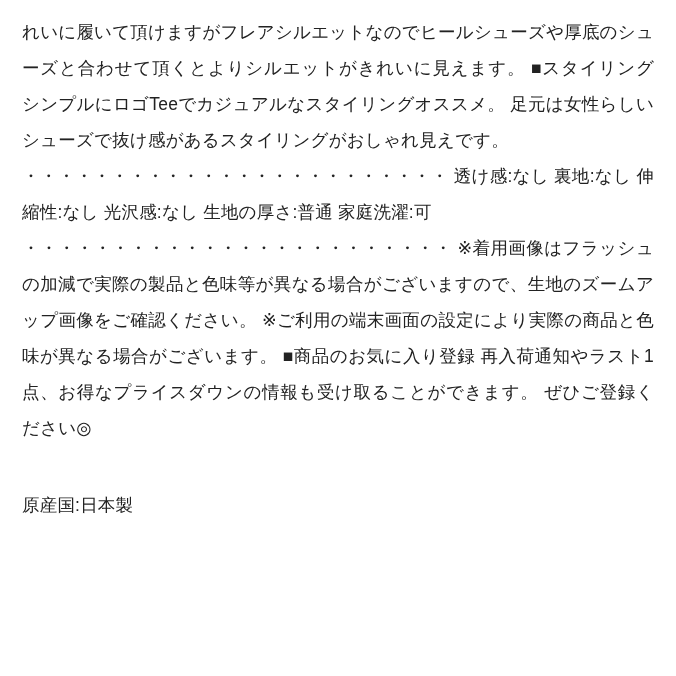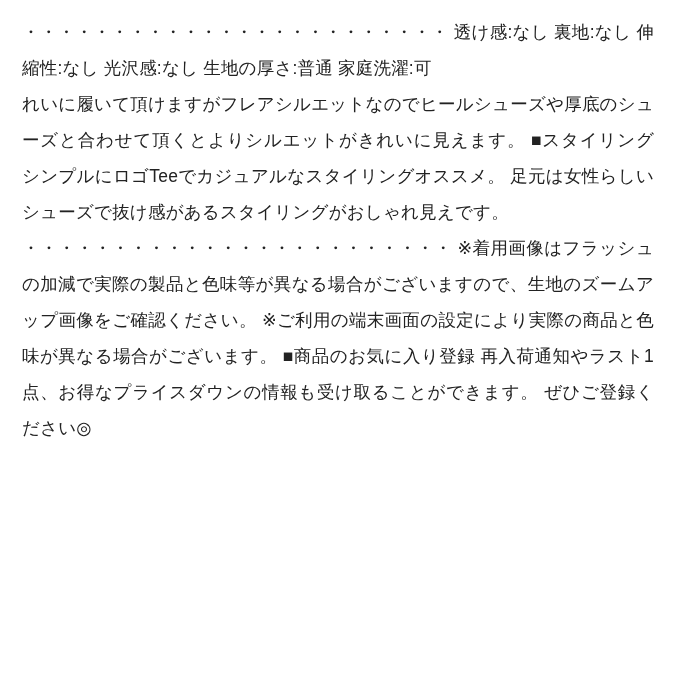--- a/index.html
+++ b/index.html
@@ -44,25 +44,26 @@
     color: #222222;
     margin: 0;
     word-break: break-all;
   }
 </style>
 </head>
 <body>
 
 <div class="page">
 
+  <p class="desc">れいに履いて頂けますがフレアシルエットなのでヒールシューズや厚底のシューズと合わせて頂くとよりシルエットがきれいに見えます。 ■スタイリング シンプルにロゴTeeでカジュアルなスタイリングオススメ。 足元は女性らしいシューズで抜け感があるスタイリングがおしゃれ見えです。</p>
+
   <p class="desc">・・・・・・・・・・・・・・・・・・・・・・・・ 透け感:なし 裏地:なし 伸縮性:なし 光沢感:なし 生地の厚さ:普通 家庭洗濯:可</p>
-
-  <p class="desc">れいに履いて頂けますがフレアシルエットなのでヒールシューズや厚底のシューズと合わせて頂くとよりシルエットがきれいに見えます。 ■スタイリング シンプルにロゴTeeでカジュアルなスタイリングオススメ。 足元は女性らしいシューズで抜け感があるスタイリングがおしゃれ見えです。</p>
 
   <p class="desc">・・・・・・・・・・・・・・・・・・・・・・・・ ※着用画像はフラッシュの加減で実際の製品と色味等が異なる場合がございますので、生地のズームアップ画像をご確認ください。 ※ご利用の端末画面の設定により実際の商品と色味が異なる場合がございます。 ■商品のお気に入り登録 再入荷通知やラスト1点、お得なプライスダウンの情報も受け取ることができます。 ぜひご登録ください◎</p>
 
   <div class="gap-large"></div>
 
+  <p class="line">原産国:日本製</p>
 
   <div class="gap-medium"></div>
 
 
 </div>
 
 </body></html>

